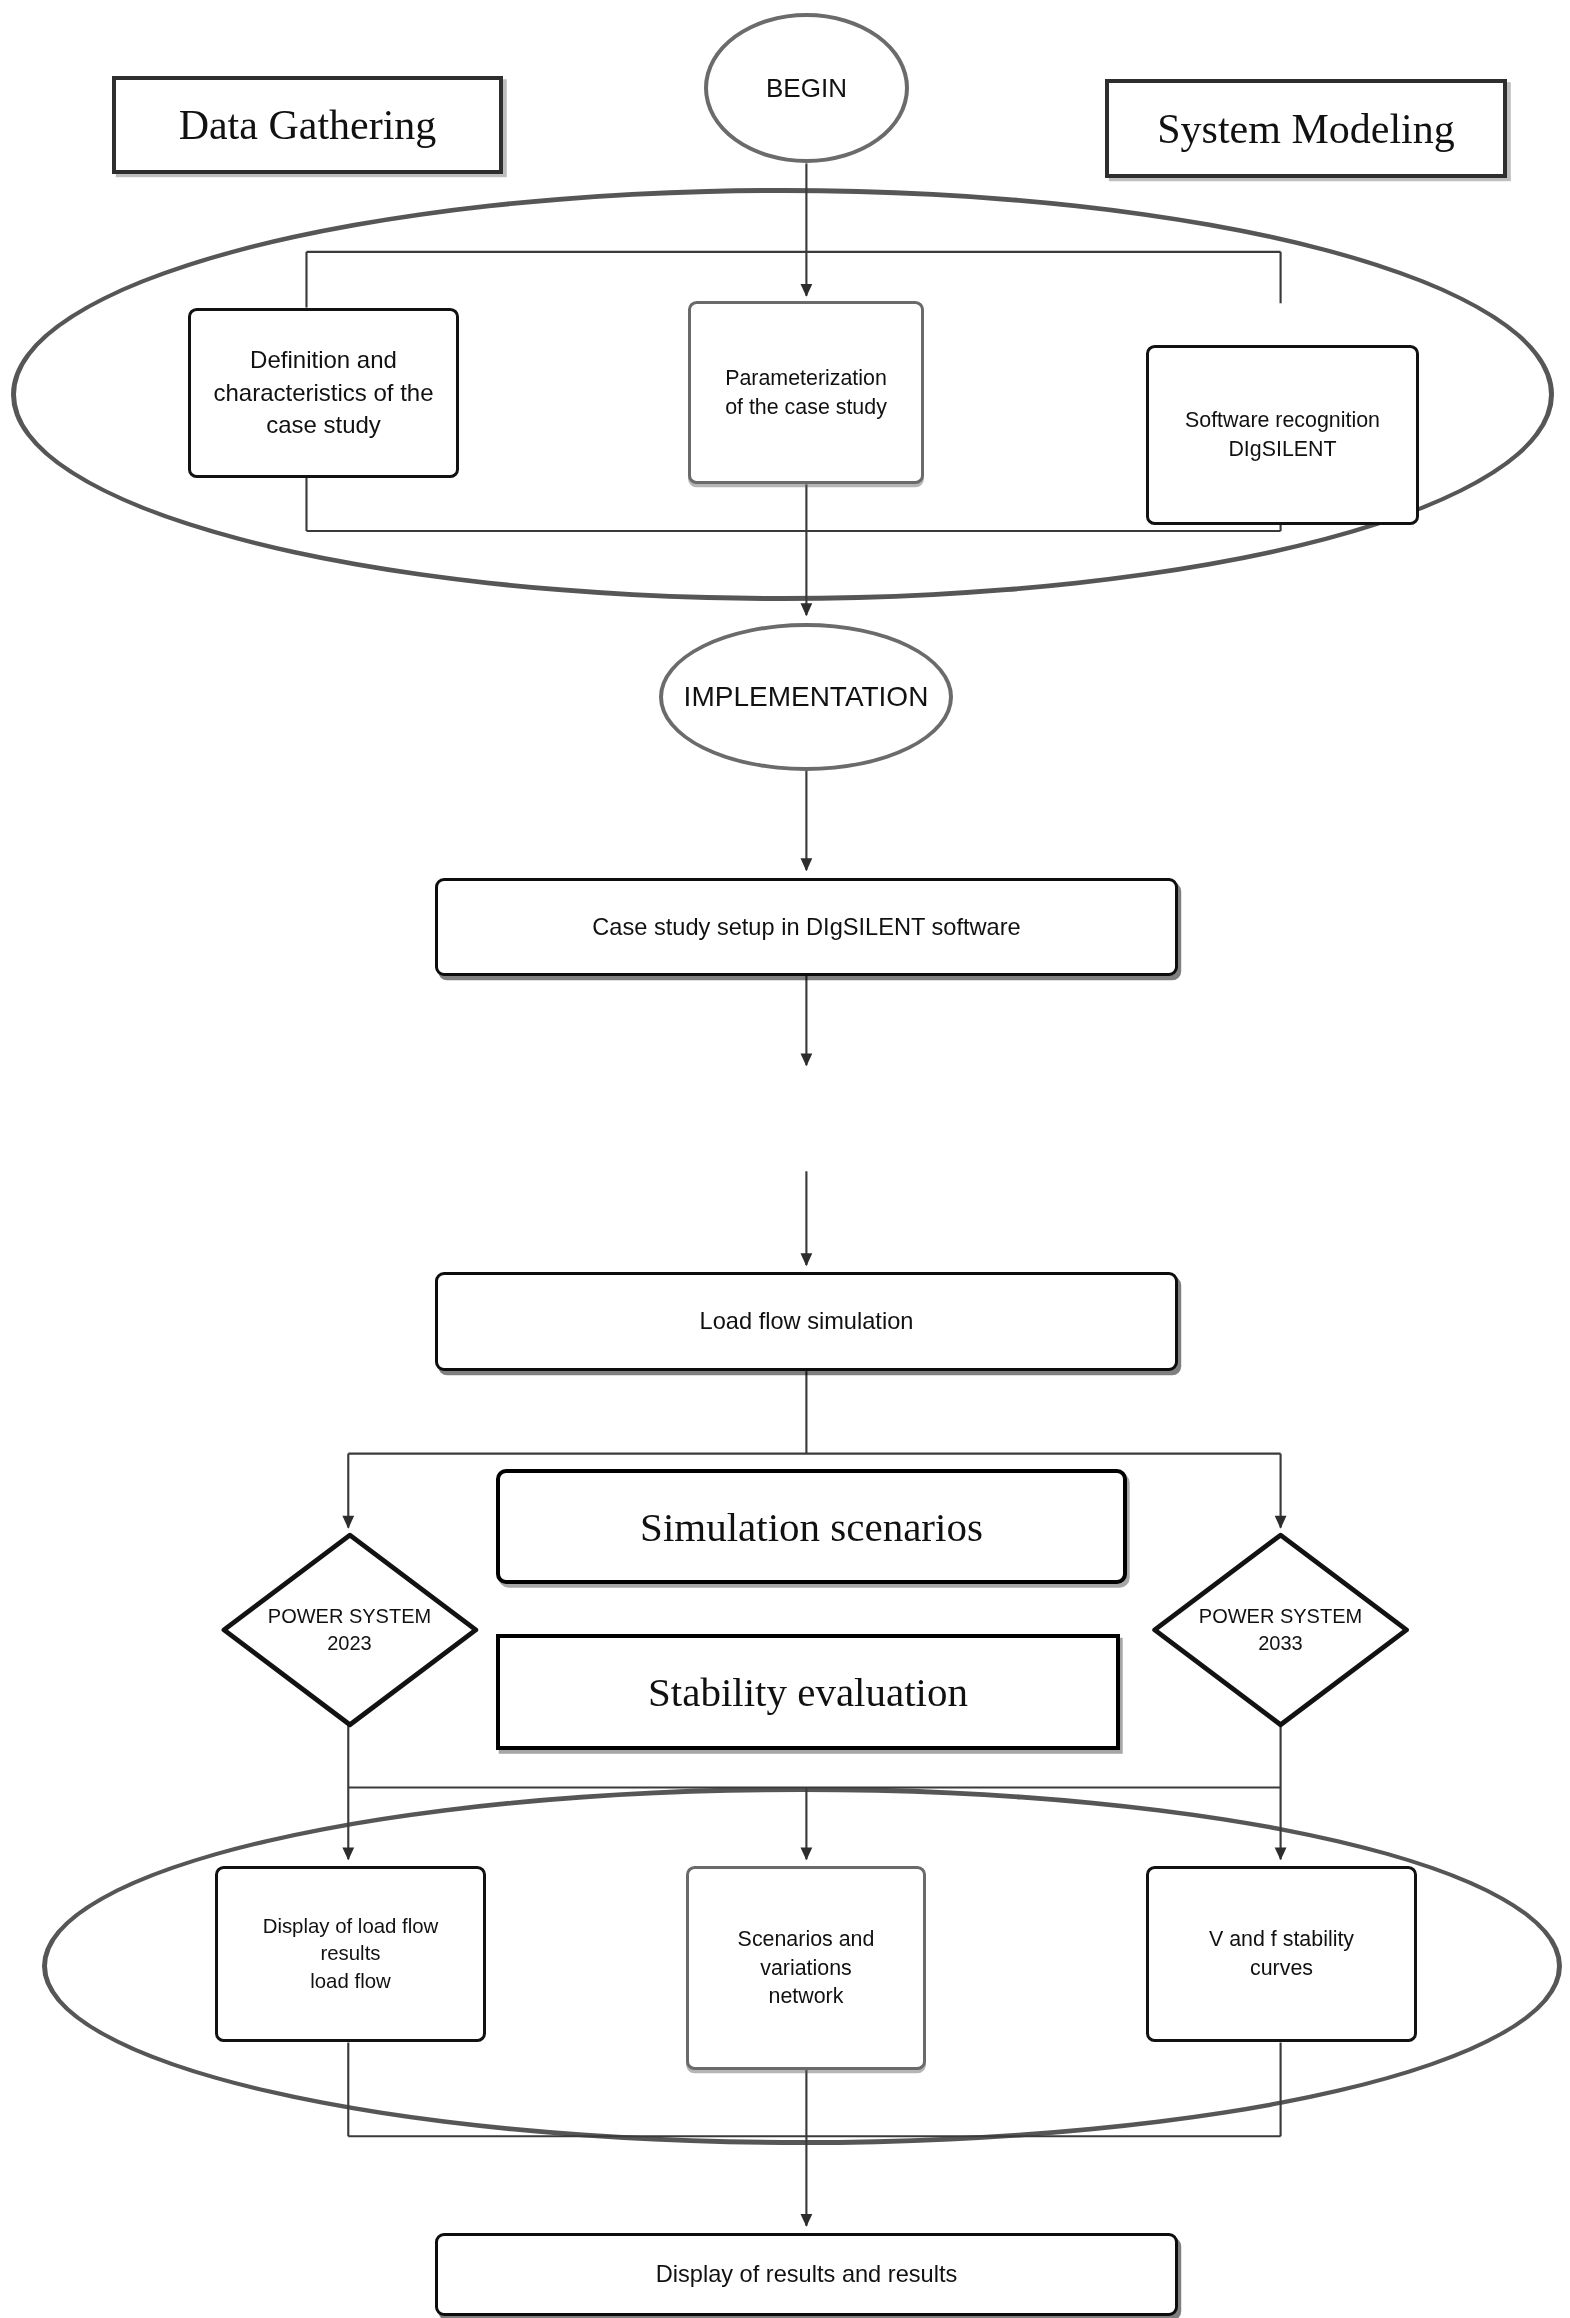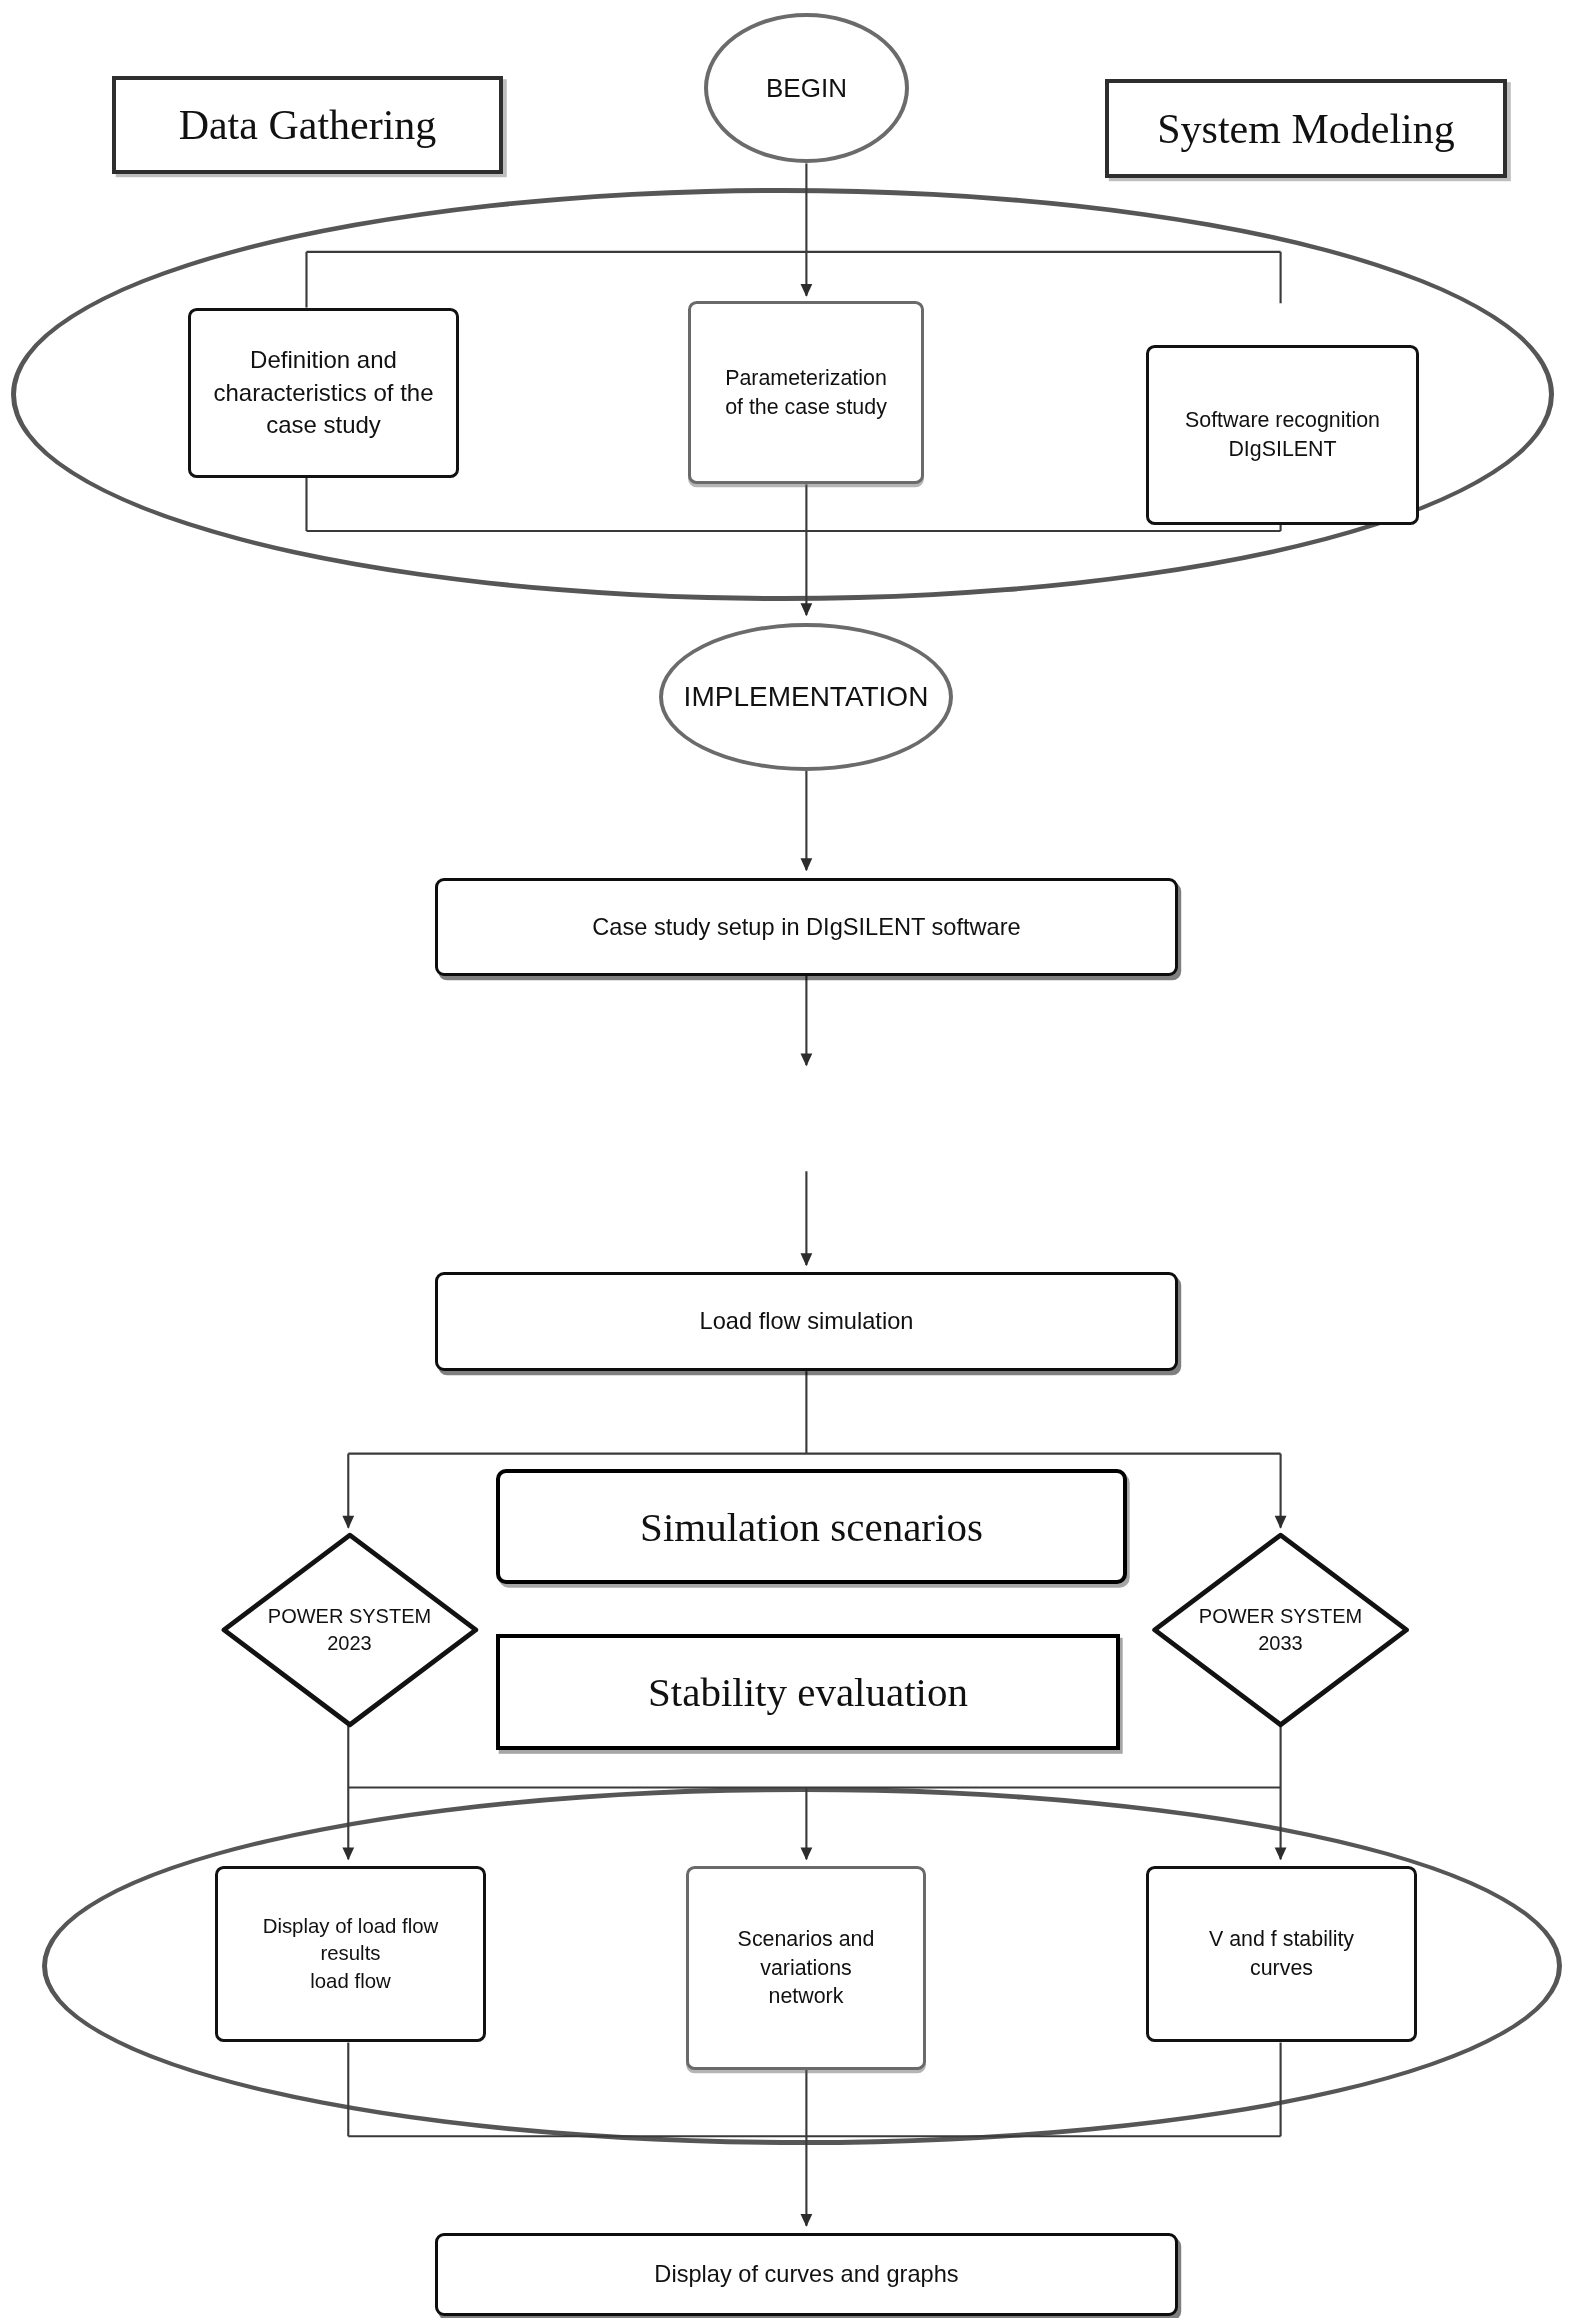--- a/index.html
+++ b/index.html
@@ -169,17 +169,17 @@
     <span class="label">Scenarios and
 variations
 network</span>
   </div>
   <div class="abs rnode flexc z3" style="left:1146px;top:1866px;width:271px;height:176px;font-size:21.4px;">
     <span class="label">V and f stability
 curves</span>
   </div>
 
   <div class="abs pbox flexc z3" style="left:435px;top:2233px;width:743px;height:83px;">
-    <span class="label">Display of curves and graphs</span>
+    <span class="label">Display of results and results</span>
   </div>
 
 </div>
 
 
 </body></html>

